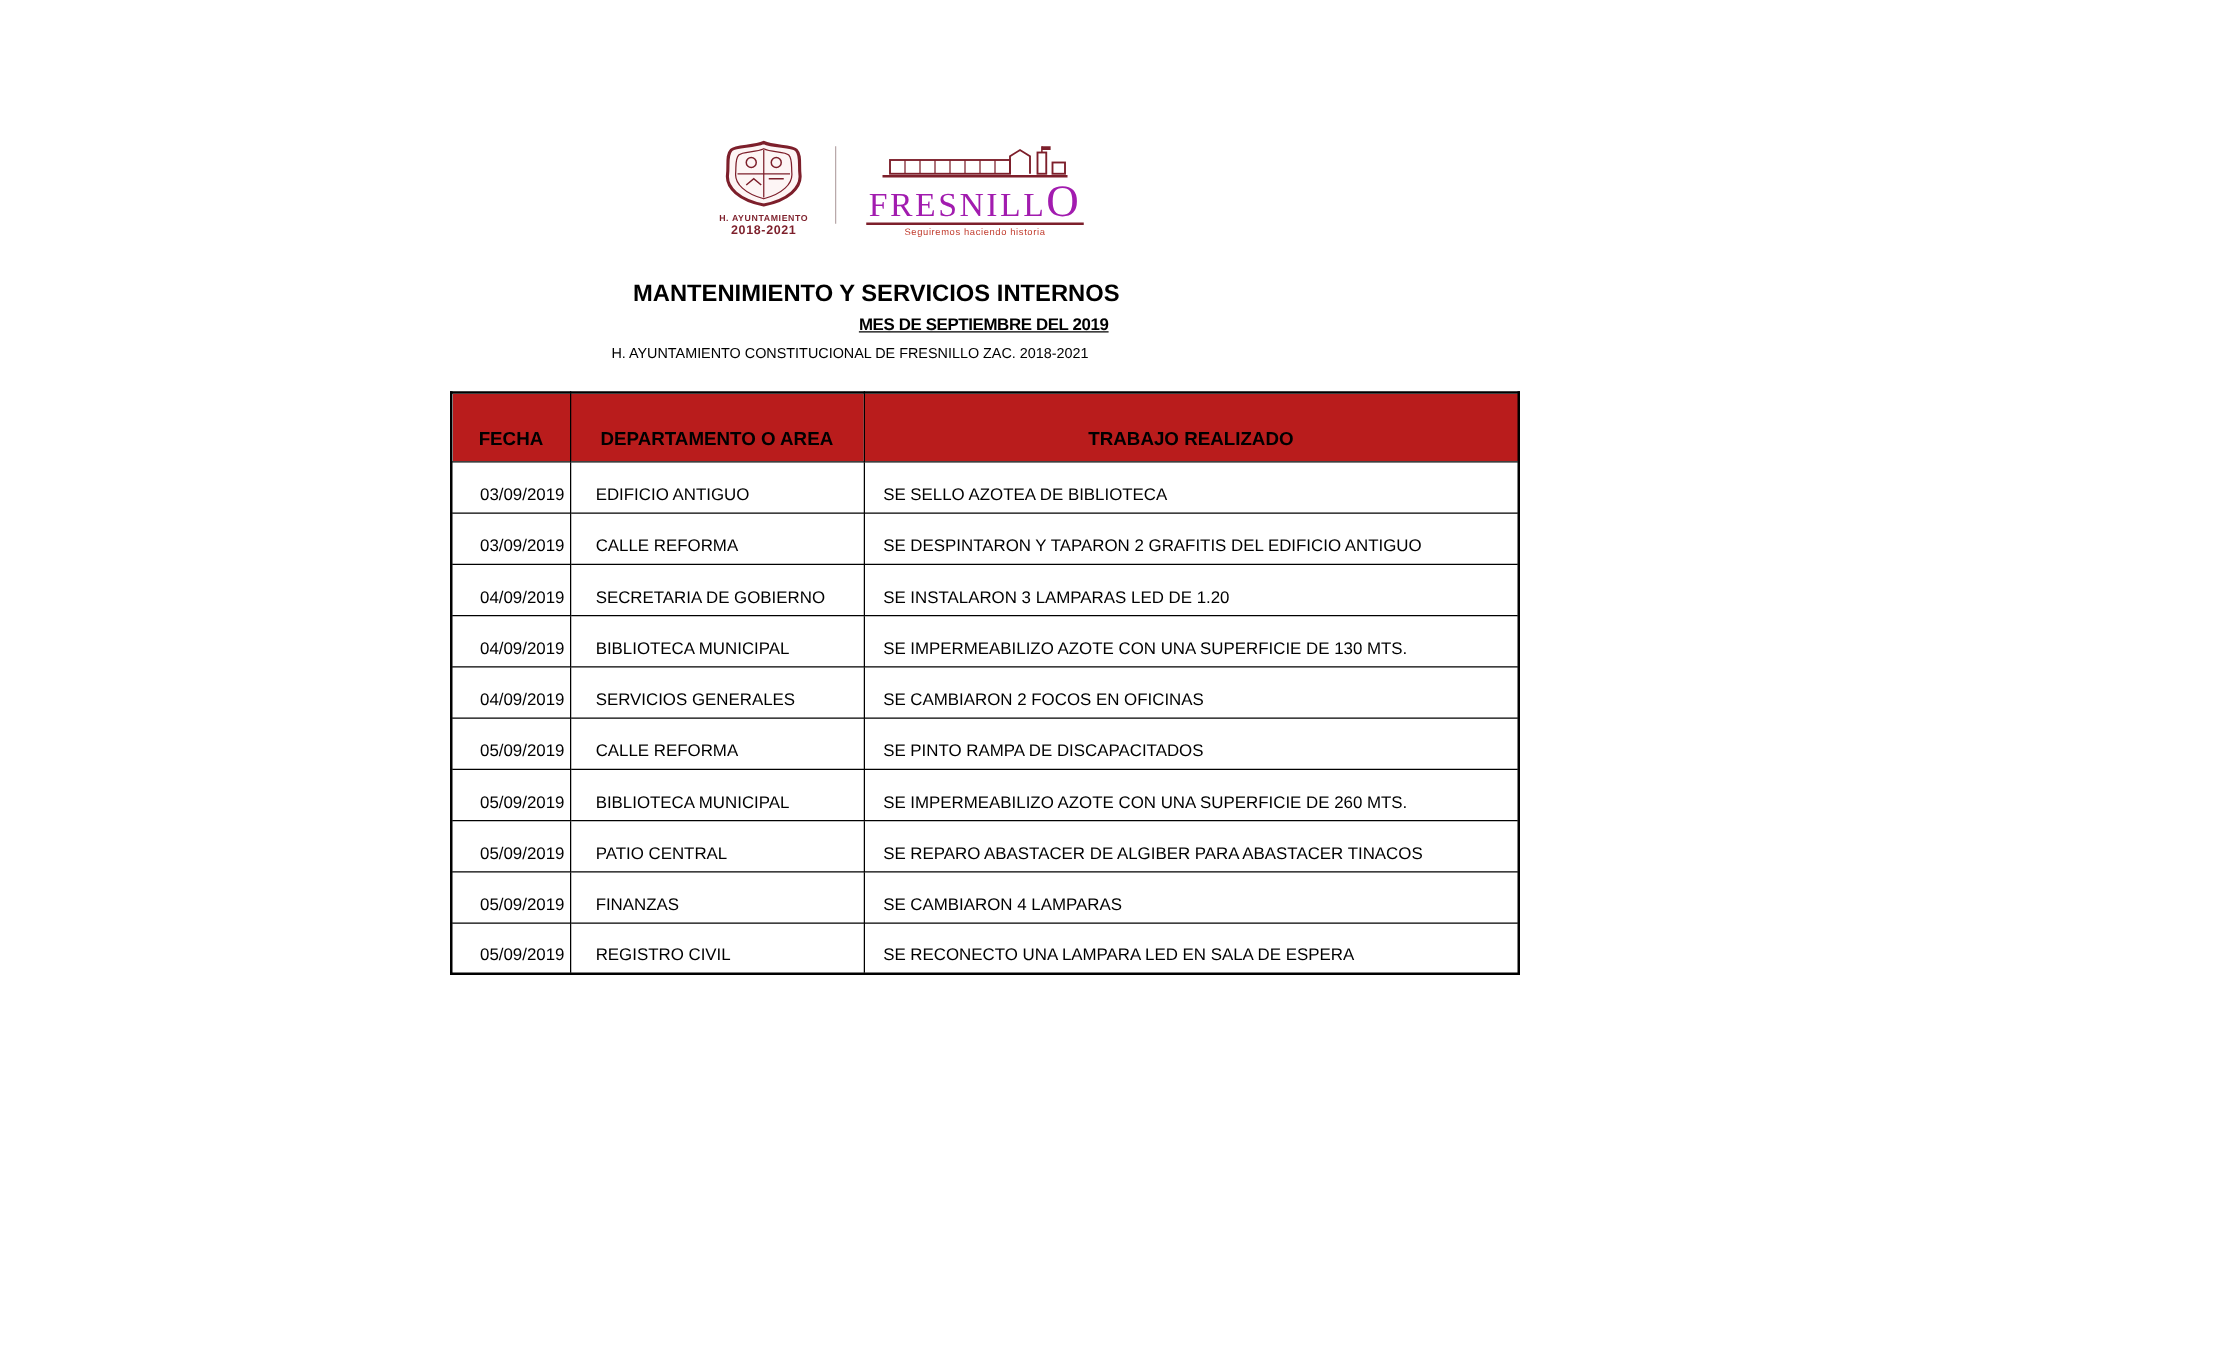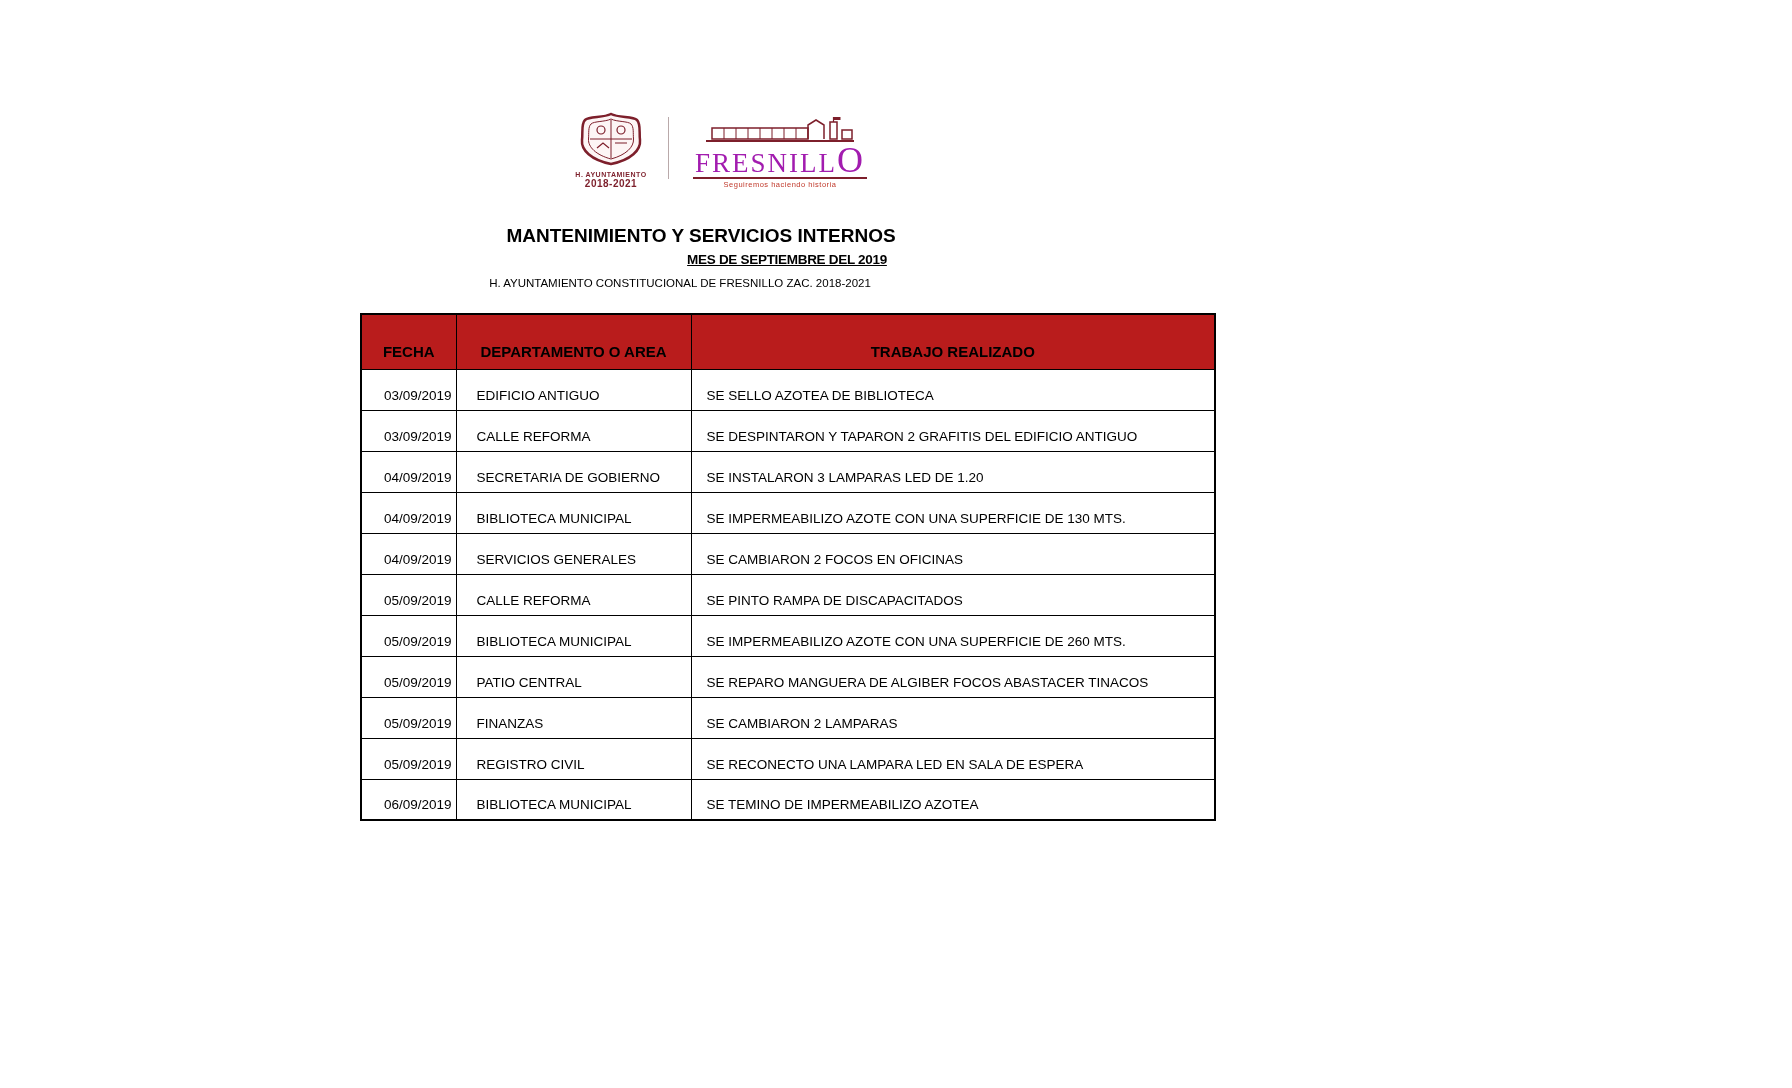--- a/index.html
+++ b/index.html
@@ -140,36 +140,31 @@
 
     <tr>
       <td class="cell-fecha">05/09/2019</td>
       <td class="cell-dept">BIBLIOTECA MUNICIPAL</td>
       <td class="cell-trabajo">SE IMPERMEABILIZO AZOTE CON UNA SUPERFICIE DE 260 MTS.</td>
     </tr>
 
     <tr>
       <td class="cell-fecha">05/09/2019</td>
       <td class="cell-dept">PATIO CENTRAL</td>
-      <td class="cell-trabajo">SE REPARO MANGUERA DE ALGIBER FOCOS ABASTACER TINACOS</td>
+      <td class="cell-trabajo">SE REPARO ABASTACER DE ALGIBER PARA ABASTACER TINACOS</td>
     </tr>
 
     <tr>
       <td class="cell-fecha">05/09/2019</td>
       <td class="cell-dept">FINANZAS</td>
-      <td class="cell-trabajo">SE CAMBIARON 2 LAMPARAS</td>
+      <td class="cell-trabajo">SE CAMBIARON 4 LAMPARAS</td>
     </tr>
 
     <tr>
       <td class="cell-fecha">05/09/2019</td>
       <td class="cell-dept">REGISTRO CIVIL</td>
       <td class="cell-trabajo">SE RECONECTO UNA LAMPARA LED EN SALA DE ESPERA</td>
     </tr>
 
-    <tr>
-      <td class="cell-fecha">06/09/2019</td>
-      <td class="cell-dept">BIBLIOTECA MUNICIPAL</td>
-      <td class="cell-trabajo">SE TEMINO DE IMPERMEABILIZO AZOTEA</td>
-    </tr>
   </tbody>
   </table>
 
 </div>
 
 </body></html>

